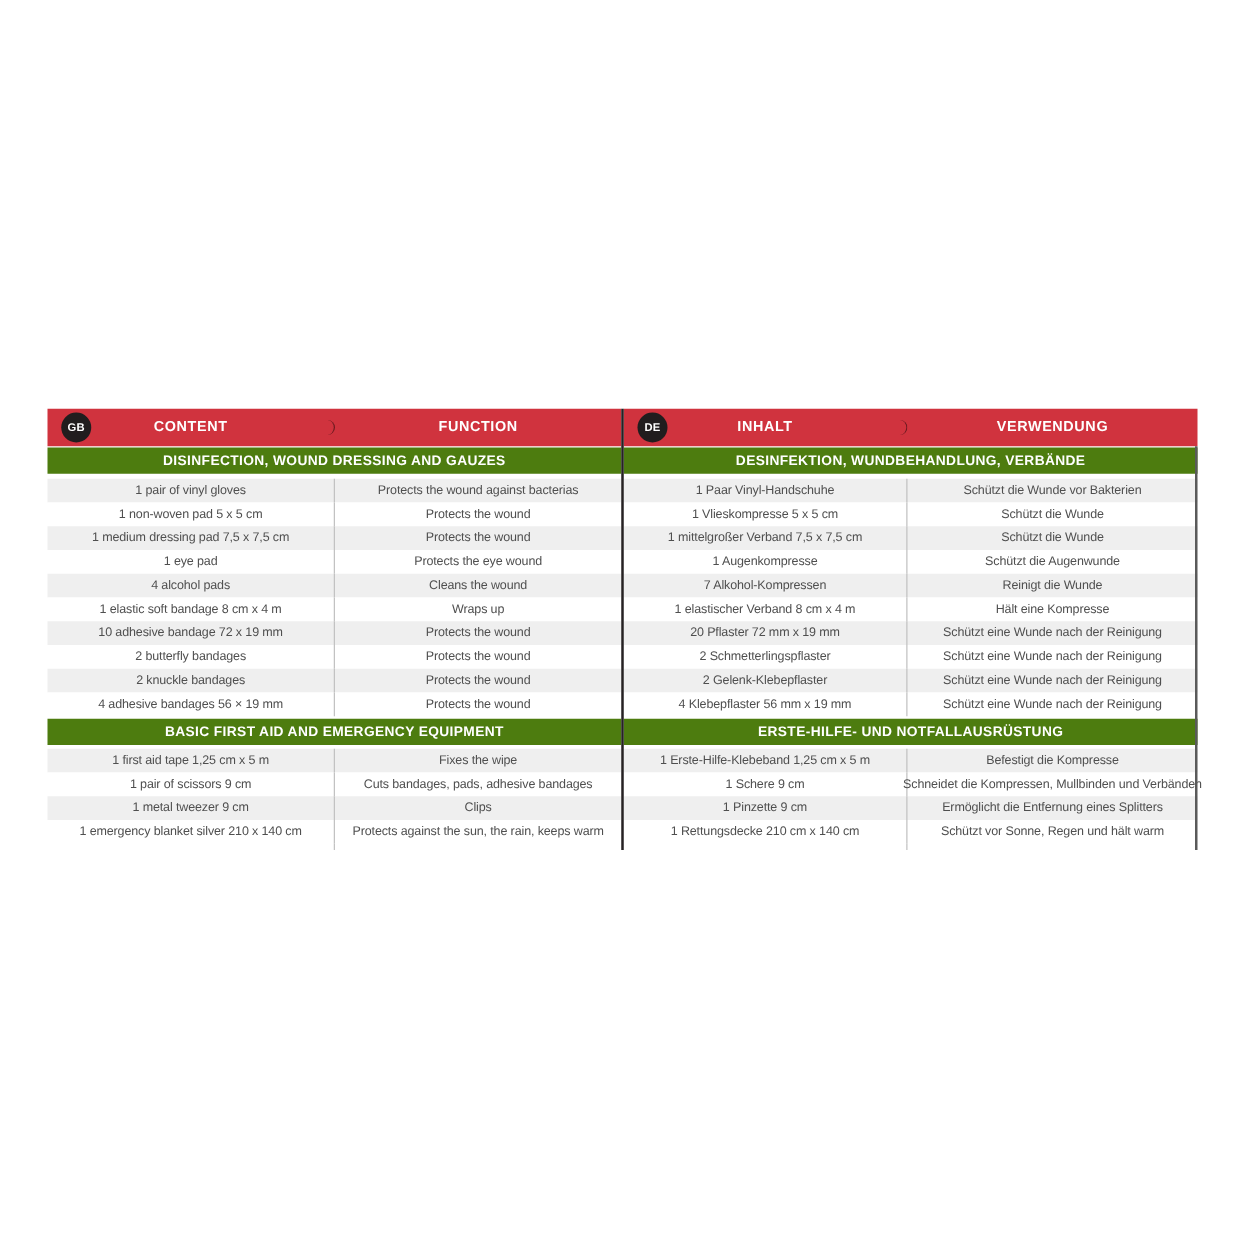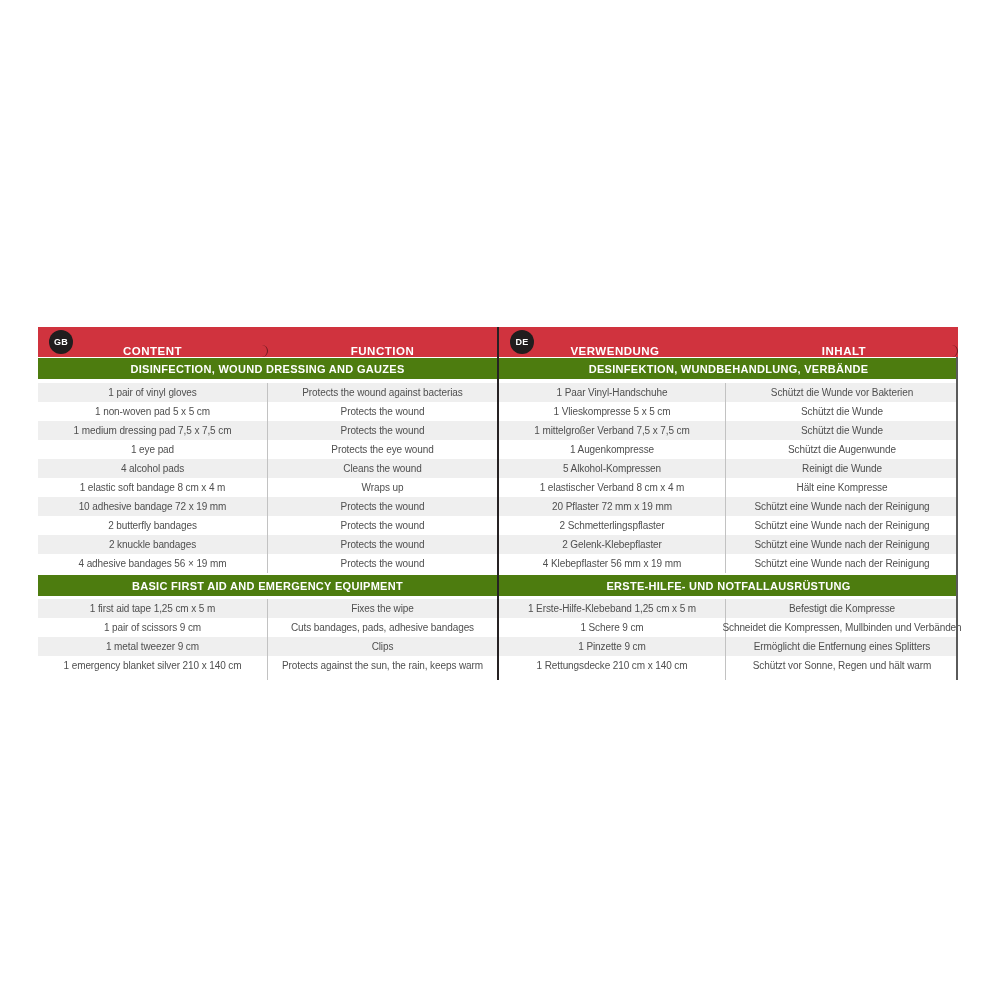--- a/index.html
+++ b/index.html
@@ -28,21 +28,21 @@
   }
   .half.gb { left: 0;   width: 459px; }
   .half.de { left: 461px; width: 459px; }
 
   
   .head {
     position: relative;
     height: 30px;
     background: #d0333e;
     display: flex;
-    align-items: flex-end;
+    align-items: center;
   }
   .hcol {
     display: flex;
     align-items: center;
     justify-content: center;
     color: #ffffff;
     font-weight: bold;
     font-size: 11.5px;
     letter-spacing: 0.5px;
     box-sizing: border-box;
@@ -210,43 +210,43 @@
           <div class="trow even">
             <div class="tcell c0">1 emergency blanket silver 210 x 140 cm</div>
             <div class="tcell c1">Protects against the sun, the rain, keeps warm</div>
           </div>
         </div>
     </div>
 
     <div class="half de">
       <div class="head">
         <div class="badge">DE</div>
+        <div class="hcol c0">INHALT</div>
         <div class="hcol c1">VERWENDUNG</div>
-        <div class="hcol c0">INHALT</div>
       </div>
       <div class="secbar first">DESINFEKTION, WUNDBEHANDLUNG, VERBÄNDE</div>
       <div class="rows r1">
           <div class="trow odd">
             <div class="tcell c0">1 Paar Vinyl-Handschuhe</div>
             <div class="tcell c1">Schützt die Wunde vor Bakterien</div>
           </div>
           <div class="trow even">
             <div class="tcell c0">1 Vlieskompresse 5 x 5 cm</div>
             <div class="tcell c1">Schützt die Wunde</div>
           </div>
           <div class="trow odd">
             <div class="tcell c0">1 mittelgroßer Verband 7,5 x 7,5 cm</div>
             <div class="tcell c1">Schützt die Wunde</div>
           </div>
           <div class="trow even">
             <div class="tcell c0">1 Augenkompresse</div>
             <div class="tcell c1">Schützt die Augenwunde</div>
           </div>
           <div class="trow odd">
-            <div class="tcell c0">5 Alkohol-Kompressen</div>
+            <div class="tcell c0">7 Alkohol-Kompressen</div>
             <div class="tcell c1">Reinigt die Wunde</div>
           </div>
           <div class="trow even">
             <div class="tcell c0">1 elastischer Verband 8 cm x 4 m</div>
             <div class="tcell c1">Hält eine Kompresse</div>
           </div>
           <div class="trow odd">
             <div class="tcell c0">20 Pflaster 72 mm x 19 mm</div>
             <div class="tcell c1">Schützt eine Wunde nach der Reinigung</div>
           </div>

